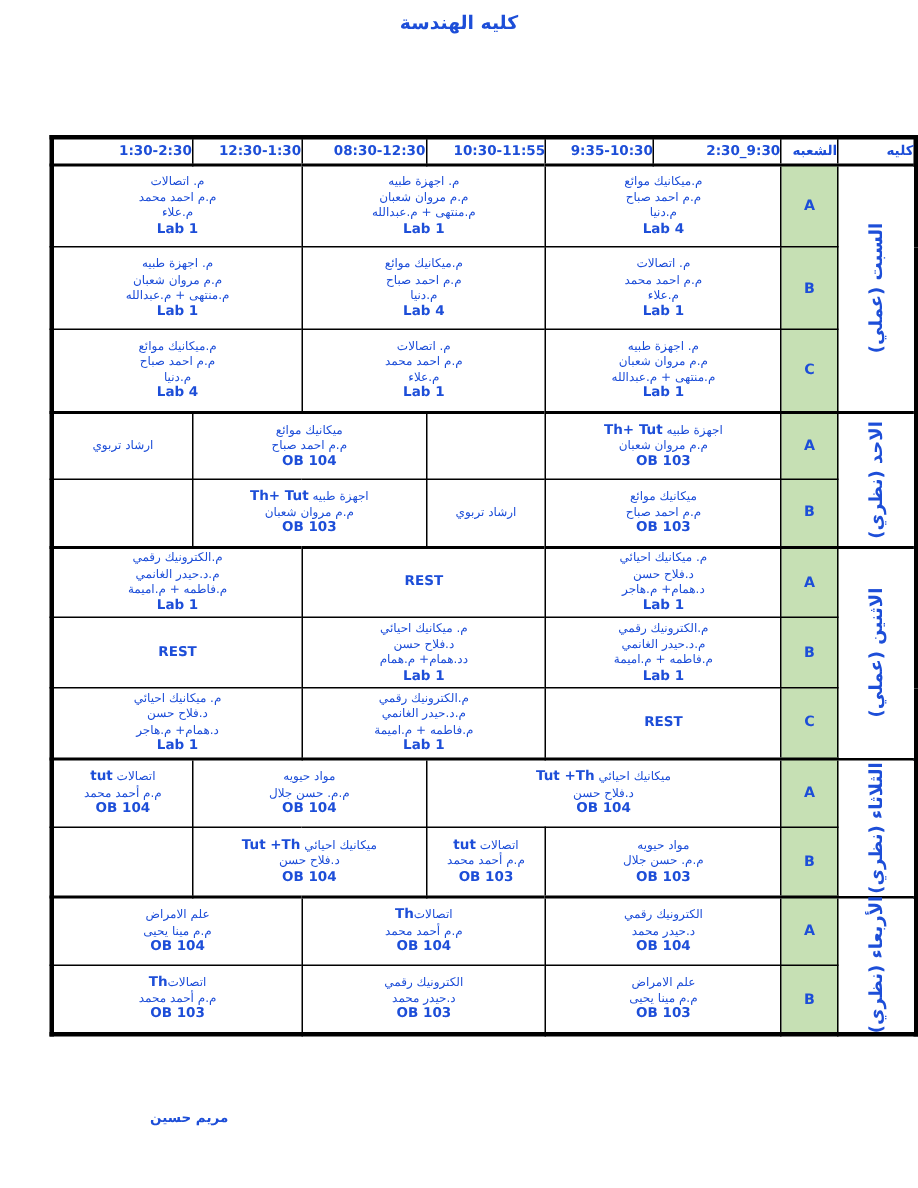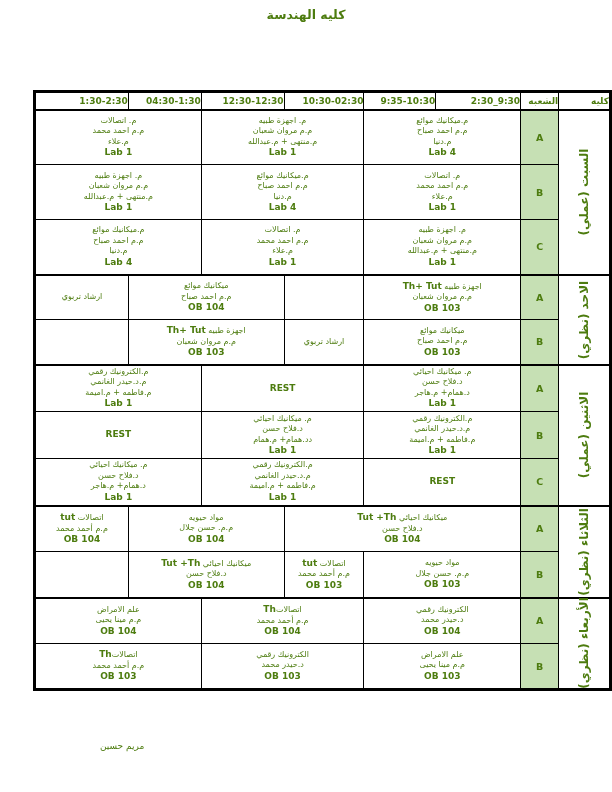--- a/index.html
+++ b/index.html
@@ -1,20 +1,20 @@
 <!DOCTYPE html>
 <html lang="ar"><head>
 <meta charset="utf-8">
 <style>
   * { margin:0; padding:0; box-sizing:border-box; }
   html,body { background:#ffffff; }
   body { font-family:"DejaVu Sans", sans-serif; }
   .page {
     width:612px; height:792px; background:#fff; position:relative;
-    margin:0 auto; color:#4d7c0f; overflow:hidden;
+    margin:0 auto; color:#1d4ed8; overflow:hidden;
   }
   .titles {
     direction:rtl; text-align:center; padding-top:7px;
     font-weight:bold; font-size:12.5px; line-height:16.5px;
   }
   table.schedule {
     position:absolute; top:90px; left:33px;
     border-collapse:collapse; direction:rtl; table-layout:fixed;
     border:3px solid #000;
   }
@@ -38,21 +38,21 @@
     white-space:nowrap; font-size:12px; font-weight:bold; direction:rtl;
   }
   td.session {
     text-align:center; vertical-align:middle;
     font-size:8px; line-height:10.5px; padding:1px;
   }
   td.session .line { direction:rtl; }
   .lat { font-weight:bold; font-size:9px; }
   .signature {
     position:absolute; top:741px; left:100px;
-    font-size:9px; font-weight:normal; direction:rtl;
+    font-size:9px; font-weight:bold; direction:rtl;
   }
 </style>
 </head>
 <body>
 
 <div class="page">
   <div class="titles">
     <div>كليه الهندسة</div>
   </div>
 
@@ -66,23 +66,23 @@
         <col style="width: 83px;">
         <col style="width: 73px;">
         <col style="width: 94px;">
       </colgroup>
       <thead>
         <tr>
           <th class="hday">كليه</th>
           <th class="hsec">الشعبه</th>
           <th class="htime">2:30_9:30</th>
           <th class="htime">9:35-10:30</th>
-          <th class="htime">10:30-02:30</th>
-          <th class="htime">12:30-12:30</th>
-          <th class="htime">04:30-1:30</th>
+          <th class="htime">10:30-11:55</th>
+          <th class="htime">08:30-12:30</th>
+          <th class="htime">12:30-1:30</th>
           <th class="htime">1:30-2:30</th>
         </tr>
       </thead>
       <tbody>
         <tr class="block-start" style="height: 55px;">
           <td class="day-cell" rowspan="3">
             <div class="day-label">السبت (عملي)</div>
           </td>
           <td class="sec-cell" style="background: rgb(198, 224, 180);">A</td>
           <td class="session" colspan="2">

